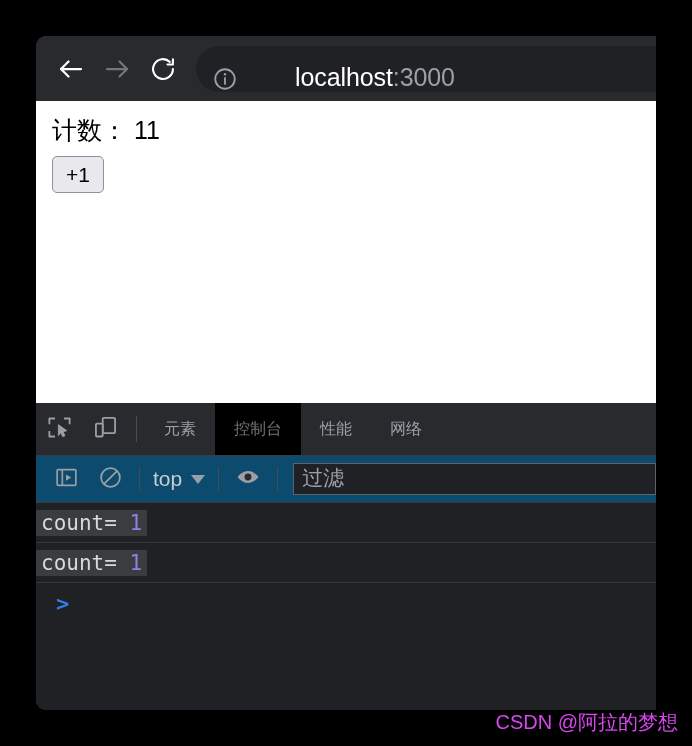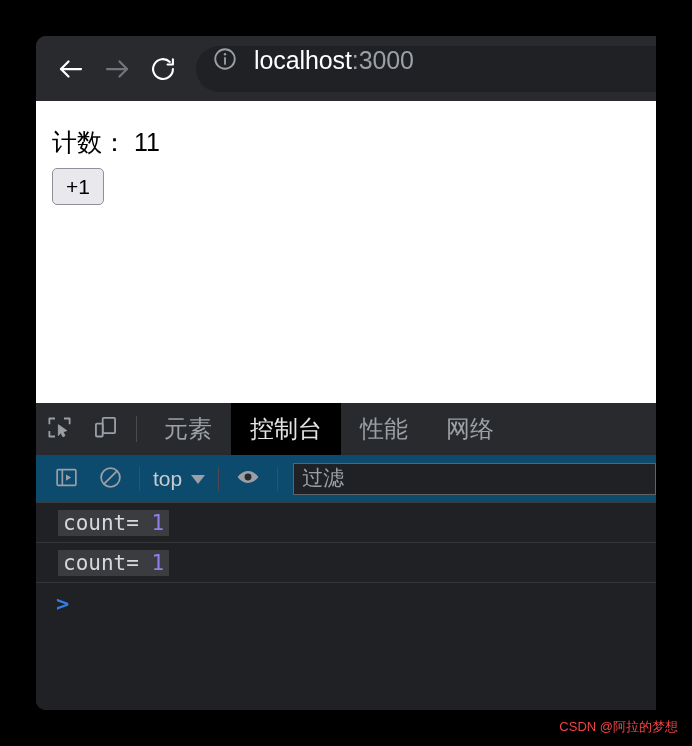--- a/index.html
+++ b/index.html
@@ -46,44 +46,45 @@
   }
   .nav-btn svg { display: block; }
 
   #address-bar {
     flex: 1 1 auto;
     height: 46px;
     margin-left: 10px;
     background: #202124;
     border-radius: 23px 0 0 23px;
     display: flex;
-    align-items: flex-start;
+    align-items: flex-end;
     padding-left: 16px;
     min-width: 0;
     overflow: hidden;
+    gap: 41px;
   }
   #site-info-icon {
     flex: 0 0 auto;
     display: flex;
     align-items: center;
     margin-right: 16px;
   }
   #url-text {
     font-size: 25px;
     color: #ffffff;
     white-space: nowrap;
     letter-spacing: -0.1px;
   }
   #url-text .port { color: #9aa0a6; }
 
   
   #page-viewport {
     height: 302px;
     background: #ffffff;
-    padding: 26px 0 0 16px;
+    padding: 14px 0 0 16px;
     box-sizing: border-box;
   }
   #counter-line {
     font-size: 25px;
     color: #000000;
     line-height: 1.25;
     margin: 0 0 10px 0;
     white-space: pre;
   }
   #increment-button {
@@ -126,28 +127,28 @@
   .tabbar-sep {
     width: 1px;
     background: #4a4b4e;
     margin: 13px 8px;
     flex: 0 0 auto;
   }
   .dt-tab {
     display: flex;
     align-items: center;
     padding: 12px 19px;
-    font-size: 24px;
+    font-size: 16px;
     color: #9aa0a6;
     white-space: nowrap;
     flex: 0 0 auto;
   }
   .dt-tab.active {
     background: #000000;
-    color: #e5e5e5;
+    color: #737373;
   }
 
   
   #console-toolbar {
     height: 46px;
     background: #0c4a6e;
     display: flex;
     align-items: center;
     border-bottom: 1px solid #3b3c3f;
     flex: 0 0 auto;
@@ -205,21 +206,20 @@
   
   #console-body {
     flex: 1 1 auto;
     background: #202124;
     overflow: hidden;
   }
   .console-row {
     height: 40px;
     display: flex;
     align-items: center;
-    padding-left: 22px;
     border-bottom: 1px solid #35363a;
     box-sizing: border-box;
   }
   .console-msg {
     font-family: "DejaVu Sans Mono", monospace;
     font-size: 21px;
     color: #d5d8dc;
     background: #3b3c3f;
     padding: 1px 5px;
     white-space: pre;
@@ -236,22 +236,22 @@
     font-size: 22px;
     font-family: "DejaVu Sans Mono", monospace;
     font-weight: bold;
   }
 
   
   #watermark {
     position: absolute;
     right: 14px;
     bottom: 10px;
-    font-size: 13px;
-    color: #ef4444;
+    font-size: 20px;
+    color: #d946ef;
     white-space: nowrap;
   }
 </style>
 </head>
 <body>
 
 <div id="browser-window">
 
   <div id="browser-toolbar">
 

